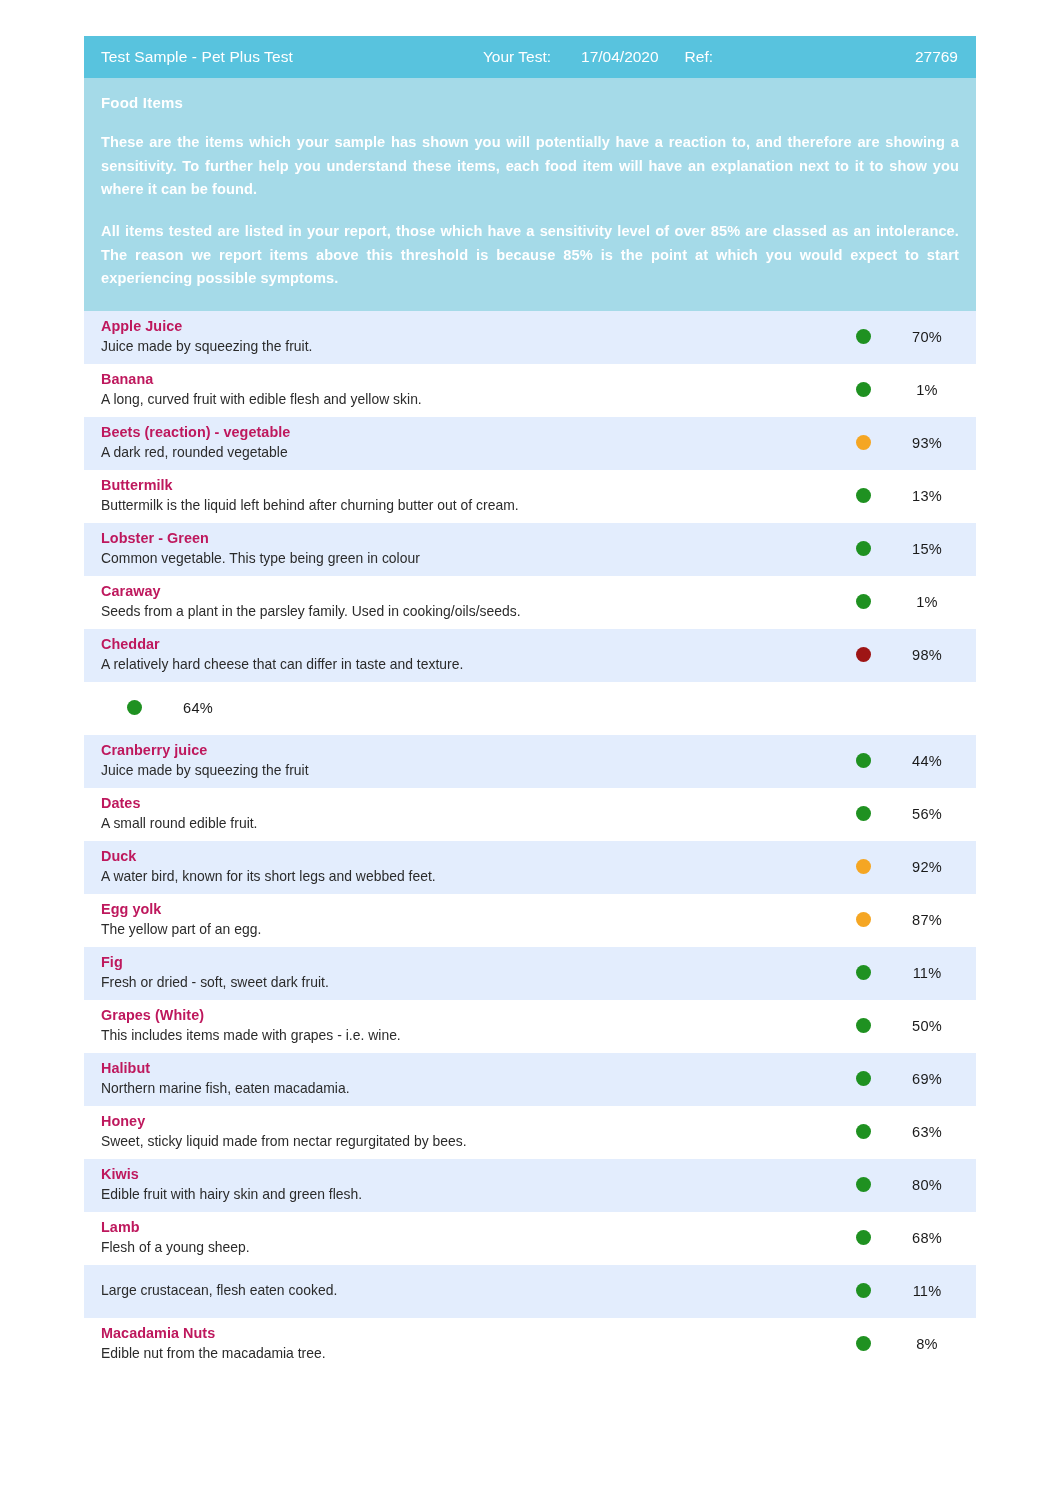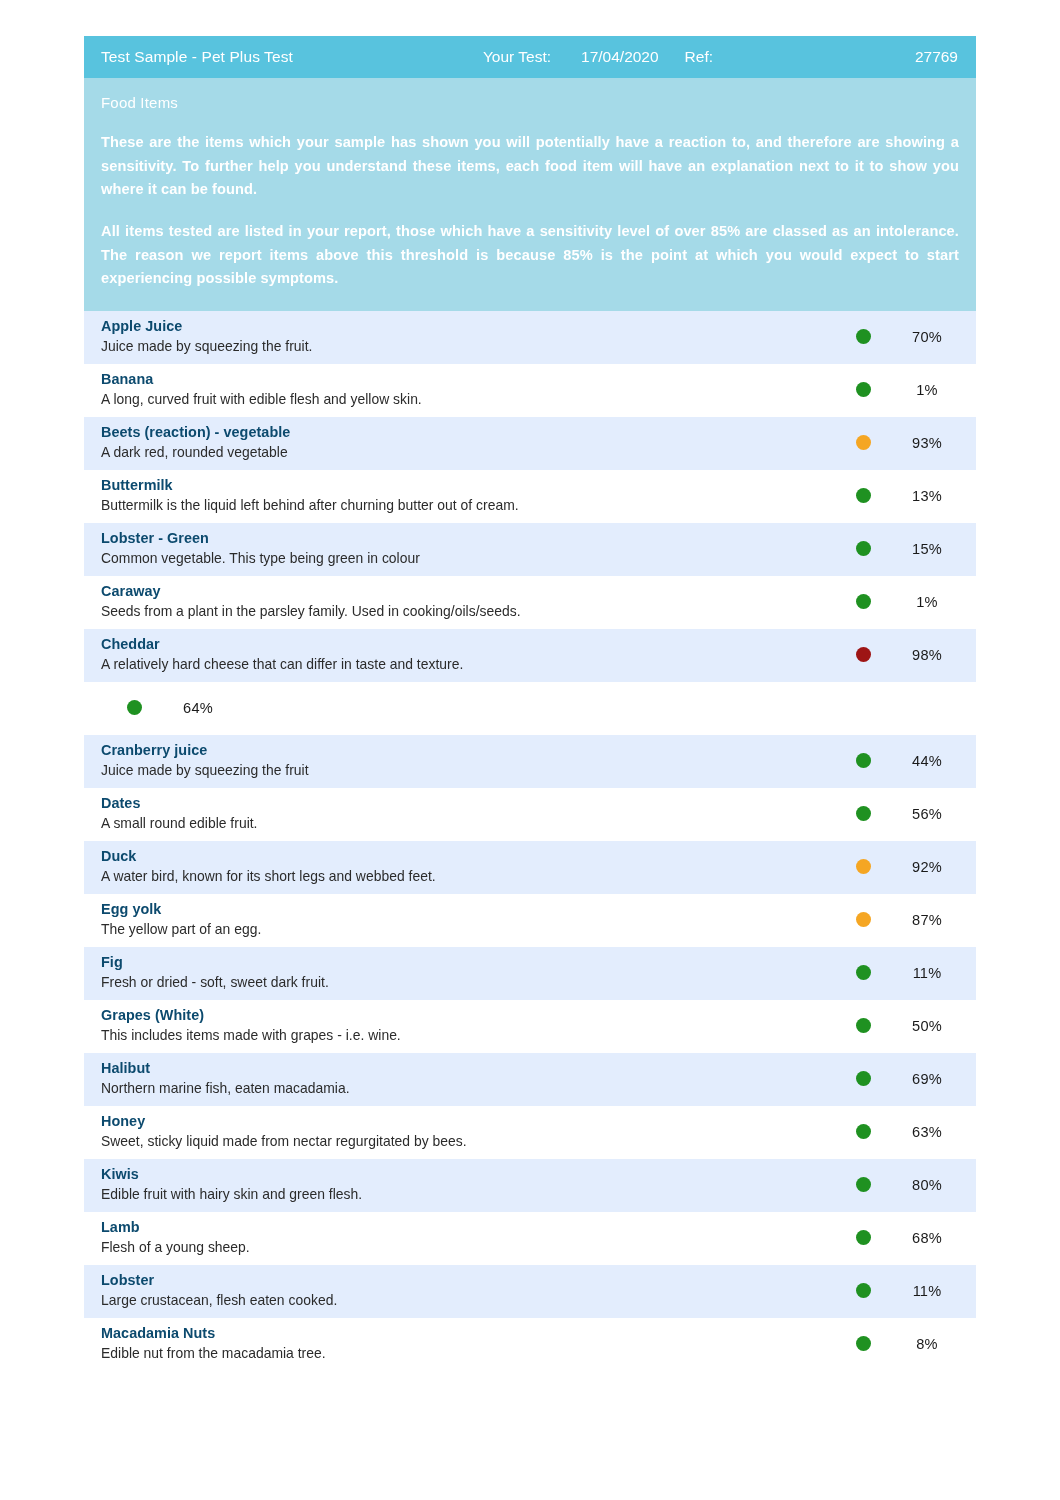--- a/index.html
+++ b/index.html
@@ -56,21 +56,21 @@
 
   
   .intro {
     background: #a5dae8;
     color: #ffffff;
     padding: 16px 17px 20px 17px;
     box-sizing: border-box;
   }
   .intro-heading {
     font-size: 15px;
-    font-weight: normal;
+    font-weight: bold;
     margin: 0 0 20px 0;
     letter-spacing: 0.2px;
   }
   .intro-para {
     font-size: 14.6px;
     font-weight: bold;
     line-height: 1.62;
     margin: 0 0 18px 0;
     text-align: justify;
     letter-spacing: 0.1px;
@@ -92,21 +92,21 @@
   .item-row.shaded {
     background: #e3edfd;
   }
   .item-text {
     flex: 1 1 auto;
     min-width: 0;
   }
   .item-name {
     font-size: 14.4px;
     font-weight: bold;
-    color: #0c4a6e;
+    color: #be185d;
     line-height: 1.38;
     letter-spacing: 0.05px;
   }
   .item-desc {
     font-size: 13.9px;
     color: #2b2b2b;
     line-height: 1.4;
     letter-spacing: 0.02px;
   }
   .item-dot-cell {
@@ -327,21 +327,20 @@
             <div class="item-name">Lamb</div>
             <div class="item-desc">Flesh of a young sheep.</div>
           </div>
           <div class="item-dot-cell">
             <span class="dot" style="background: rgb(31, 145, 33);"></span>
           </div>
           <div class="item-pct">68%</div>
         </div>
         <div class="item-row shaded">
           <div class="item-text">
-            <div class="item-name">Lobster</div>
             <div class="item-desc">Large crustacean, flesh eaten cooked.</div>
           </div>
           <div class="item-dot-cell">
             <span class="dot" style="background: rgb(31, 145, 33);"></span>
           </div>
           <div class="item-pct">11%</div>
         </div>
         <div class="item-row">
           <div class="item-text">
             <div class="item-name">Macadamia Nuts</div>

